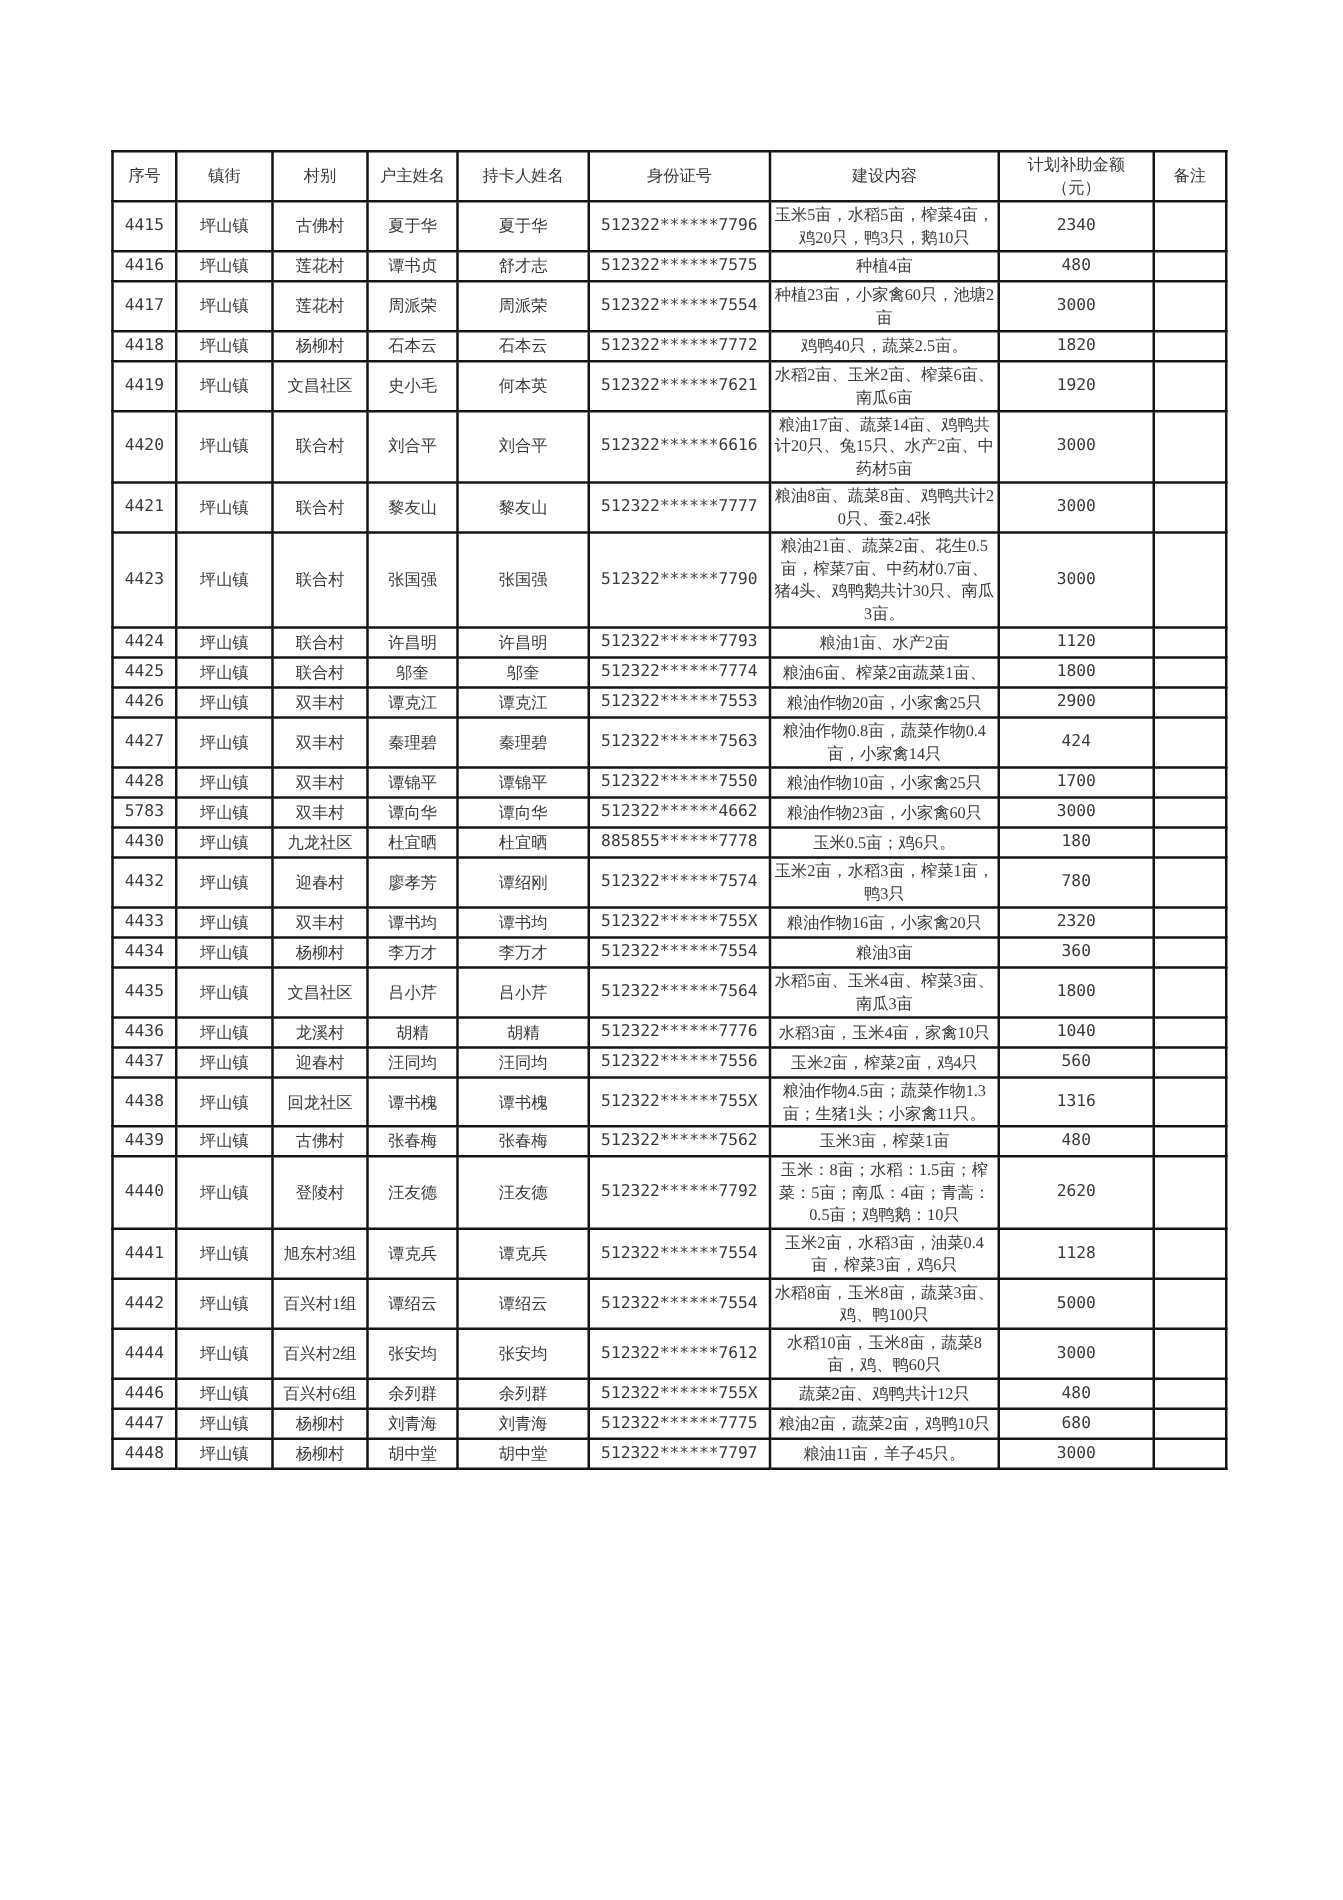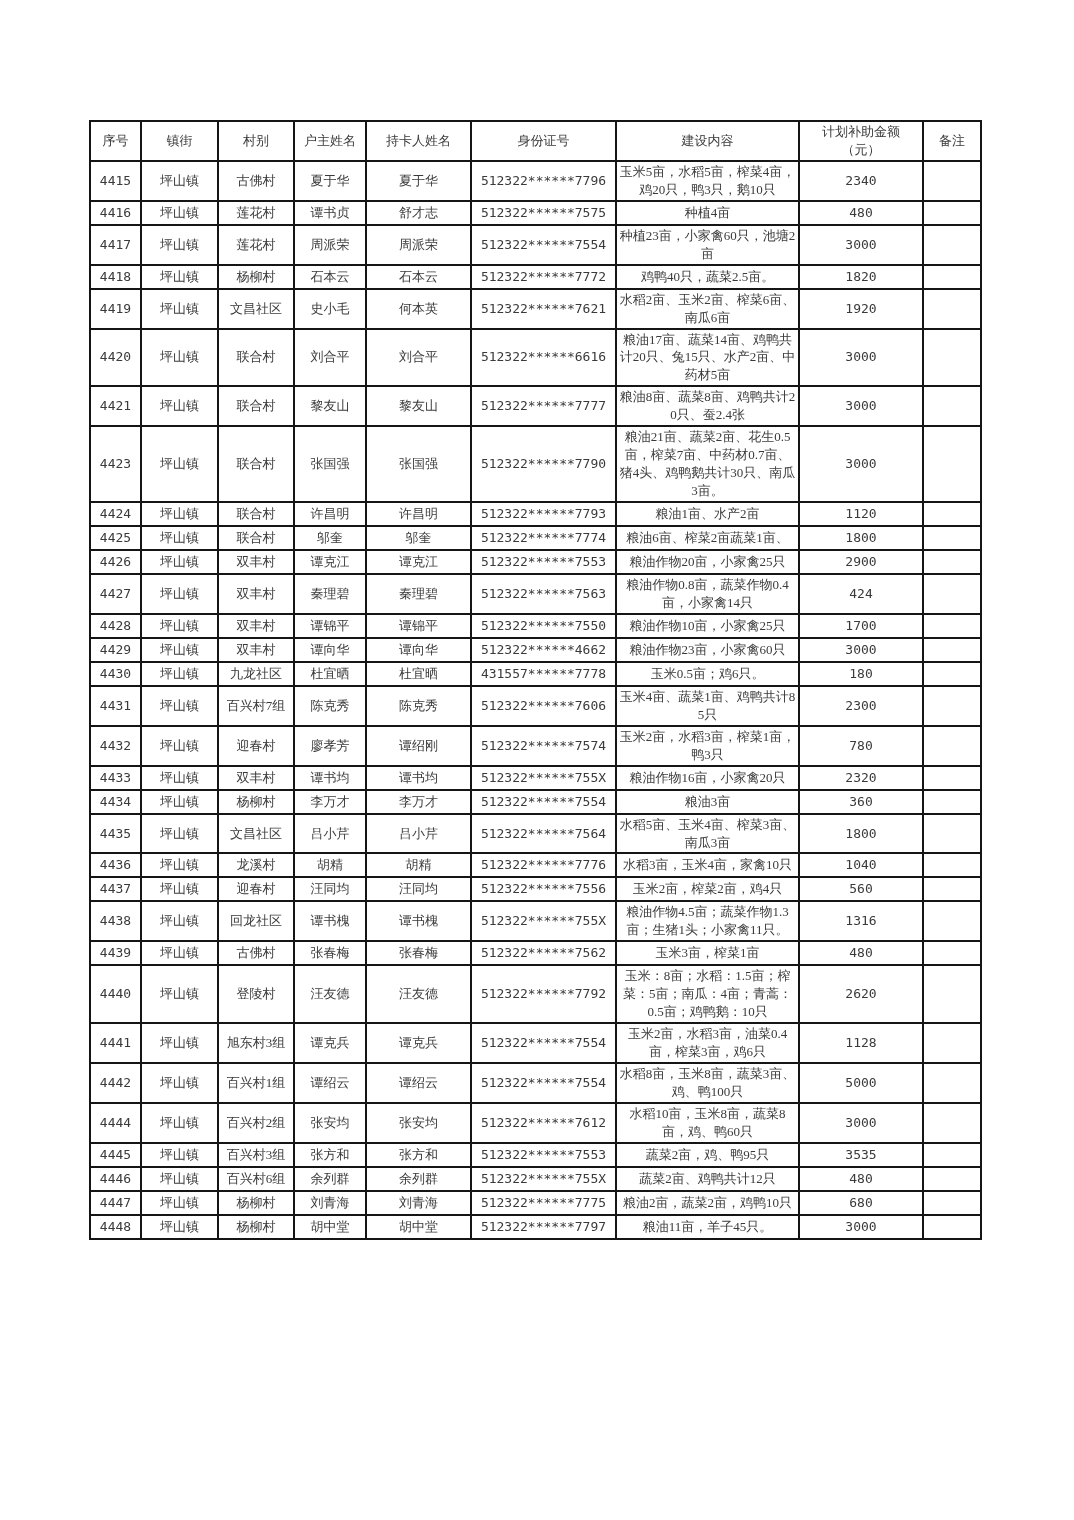--- a/index.html
+++ b/index.html
@@ -194,50 +194,39 @@
           <td>坪山镇</td>
           <td>双丰村</td>
           <td>谭锦平</td>
           <td>谭锦平</td>
           <td class="num">512322******7550</td>
           <td>粮油作物10亩，小家禽25只</td>
           <td class="num">1700</td>
           <td class="cell-note"></td>
         </tr>
         <tr>
-          <td class="num">4429</td>
+          <td class="num">5783</td>
           <td>坪山镇</td>
           <td>双丰村</td>
           <td>谭向华</td>
           <td>谭向华</td>
           <td class="num">512322******4662</td>
           <td>粮油作物23亩，小家禽60只</td>
           <td class="num">3000</td>
           <td class="cell-note"></td>
         </tr>
         <tr>
           <td class="num">4430</td>
           <td>坪山镇</td>
           <td>九龙社区</td>
           <td>杜宜晒</td>
           <td>杜宜晒</td>
-          <td class="num">431557******7778</td>
+          <td class="num">885855******7778</td>
           <td>玉米0.5亩；鸡6只。</td>
           <td class="num">180</td>
-          <td class="cell-note"></td>
-        </tr>
-        <tr>
-          <td class="num">4431</td>
-          <td>坪山镇</td>
-          <td>百兴村7组</td>
-          <td>陈克秀</td>
-          <td>陈克秀</td>
-          <td class="num">512322******7606</td>
-          <td>玉米4亩、蔬菜1亩、鸡鸭共计85只</td>
-          <td class="num">2300</td>
           <td class="cell-note"></td>
         </tr>
         <tr>
           <td class="num">4432</td>
           <td>坪山镇</td>
           <td>迎春村</td>
           <td>廖孝芳</td>
           <td>谭绍刚</td>
           <td class="num">512322******7574</td>
           <td>玉米2亩，水稻3亩，榨菜1亩，鸭3只</td>
@@ -359,31 +348,20 @@
           <td>坪山镇</td>
           <td>百兴村2组</td>
           <td>张安均</td>
           <td>张安均</td>
           <td class="num">512322******7612</td>
           <td>水稻10亩，玉米8亩，蔬菜8亩，鸡、鸭60只</td>
           <td class="num">3000</td>
           <td class="cell-note"></td>
         </tr>
         <tr>
-          <td class="num">4445</td>
-          <td>坪山镇</td>
-          <td>百兴村3组</td>
-          <td>张方和</td>
-          <td>张方和</td>
-          <td class="num">512322******7553</td>
-          <td>蔬菜2亩，鸡、鸭95只</td>
-          <td class="num">3535</td>
-          <td class="cell-note"></td>
-        </tr>
-        <tr>
           <td class="num">4446</td>
           <td>坪山镇</td>
           <td>百兴村6组</td>
           <td>余列群</td>
           <td>余列群</td>
           <td class="num">512322******755X</td>
           <td>蔬菜2亩、鸡鸭共计12只</td>
           <td class="num">480</td>
           <td class="cell-note"></td>
         </tr>

